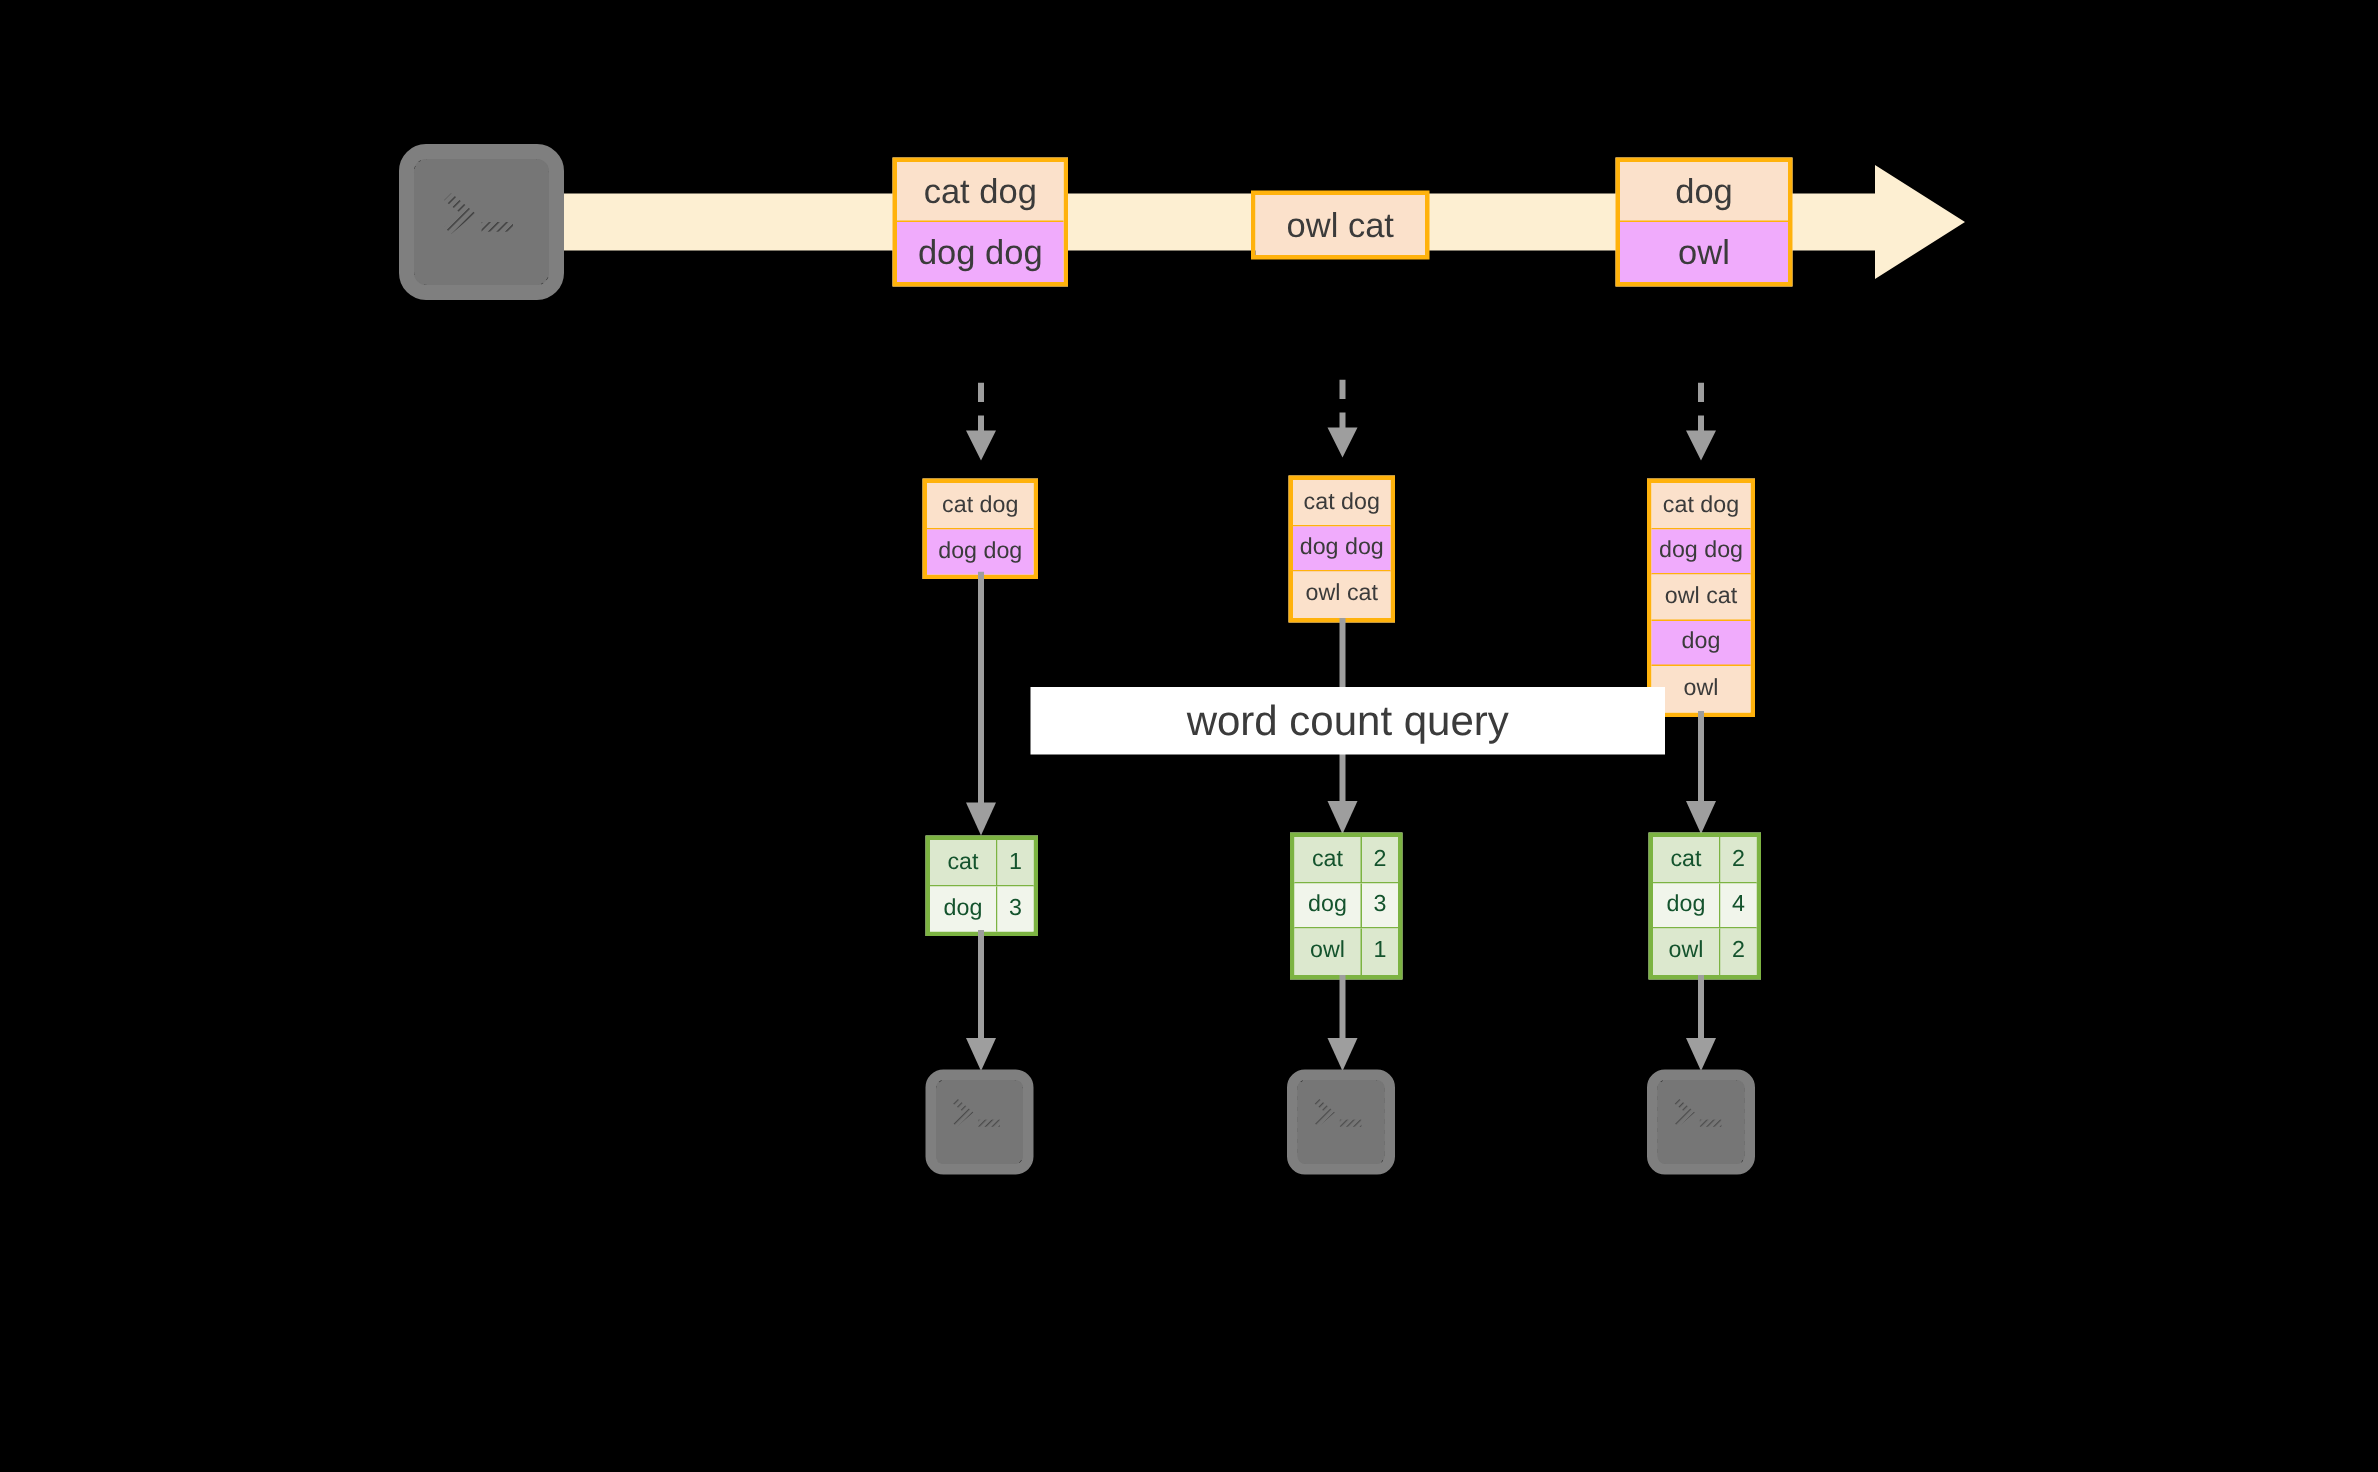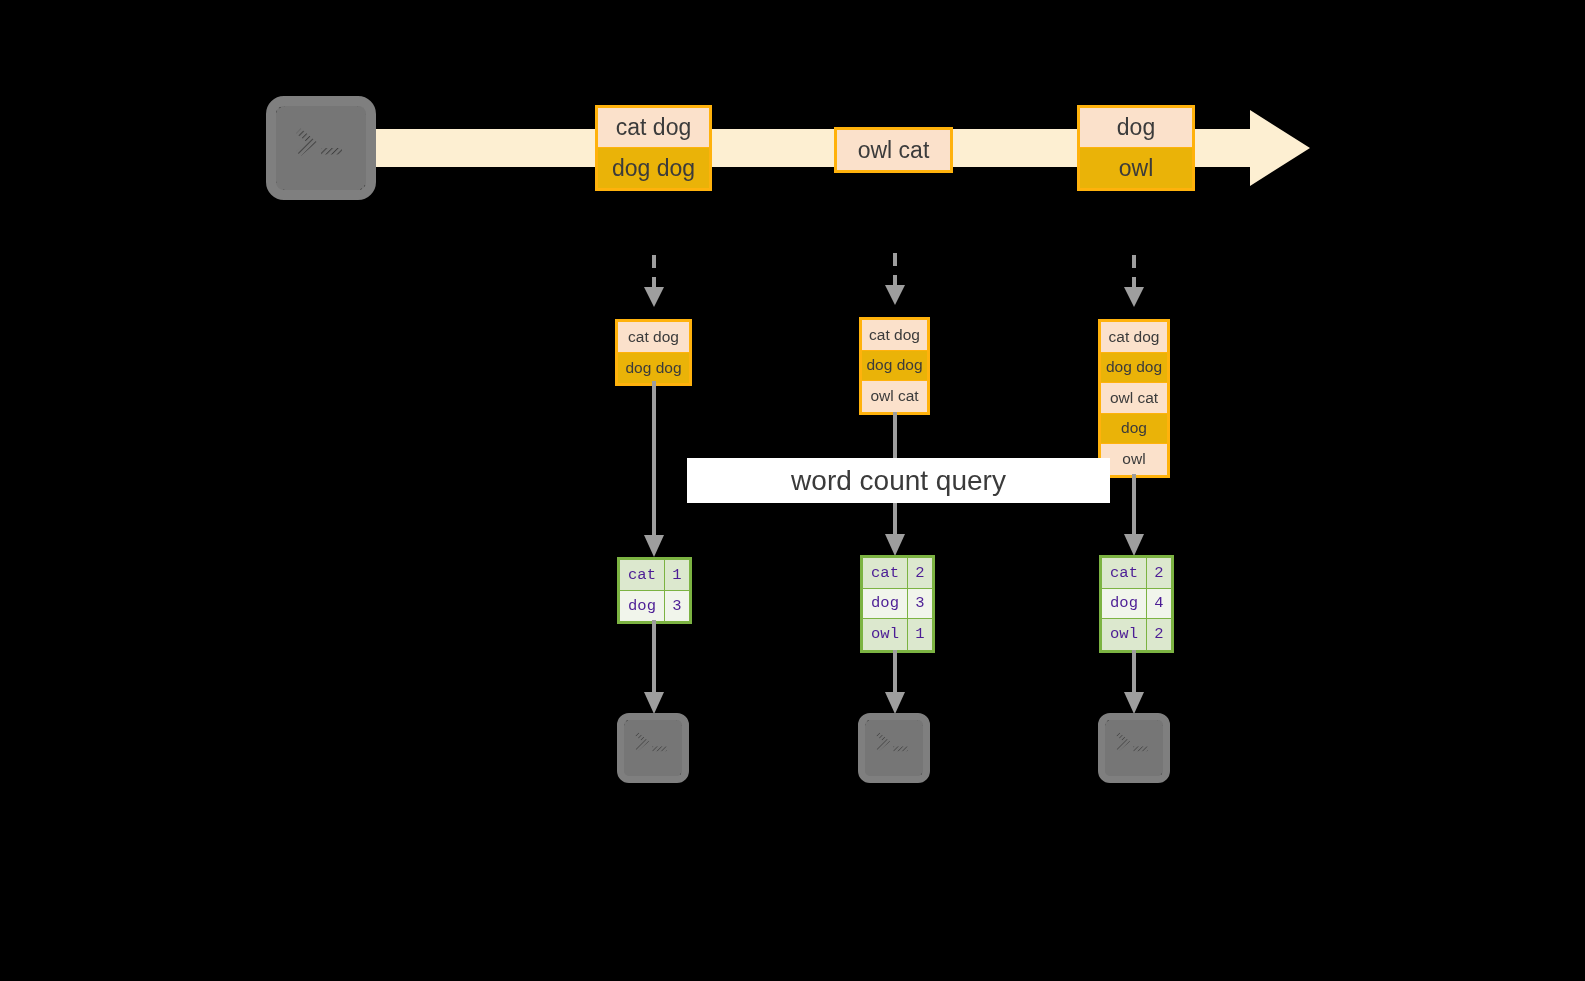--- a/index.html
+++ b/index.html
@@ -79,21 +79,21 @@
     border: 3px solid #FFB20C;
     background: #FEF2E7;
     display: flex;
     flex-direction: column;
   }
   .obox .cell {
     box-sizing: border-box;
     display: flex;
     align-items: center;
     justify-content: center;
-    background: #eab308;
+    background: #f0abfc;
     border-bottom: 1.5px solid #FFB20C;
     color: #3b3b3b;
     white-space: nowrap;
   }
   .obox .cell:last-child { border-bottom: none; }
   .obox .cell.alt { background: #FBE1CB; }
 
   .obox.big .cell { font-size: 23px; height: 40px; }
   .obox.small .cell { font-size: 15.5px; height: 30.5px; }
 
@@ -124,22 +124,21 @@
   }
   .gbox .grow:last-child { border-bottom: none; }
   .gbox .grow .k,
   .gbox .grow .v {
     box-sizing: border-box;
     display: flex;
     align-items: center;
     justify-content: center;
     font-size: 15.5px;
     background: #F1F5EB;
-    color: #4c1d95;
-    font-family: Liberation Mono, monospace;
+    color: #14532d;
   }
   .gbox .grow.alt .k,
   .gbox .grow.alt .v { background: #DCE8CE; }
   .gbox .grow .k { width: 45px; border-right: 1.5px solid #7CB342; }
   .gbox .grow .v { width: 24px; }
 
   .res1 { left: 617px; top: 557px; }
   .res2 { left: 860px; top: 555px; }
   .res3 { left: 1099px; top: 555px; }
 

